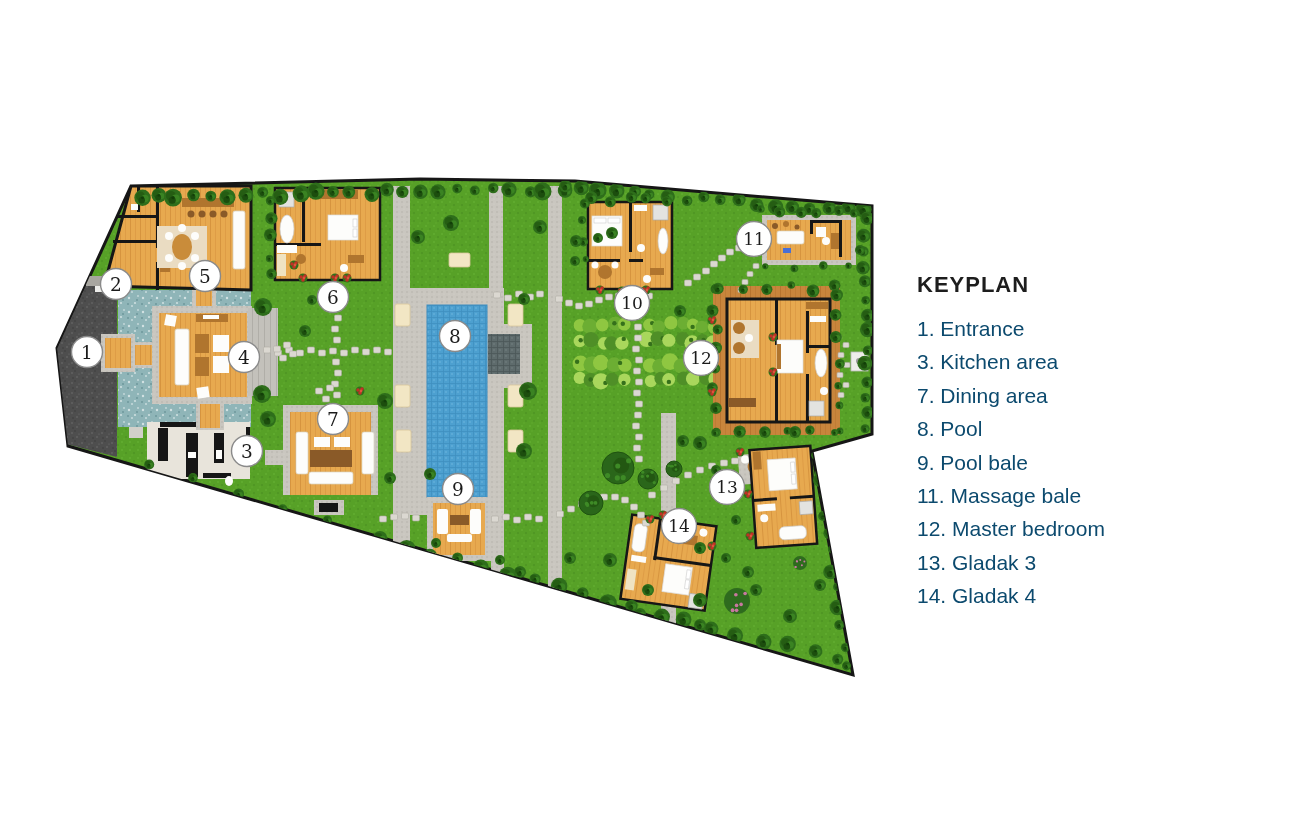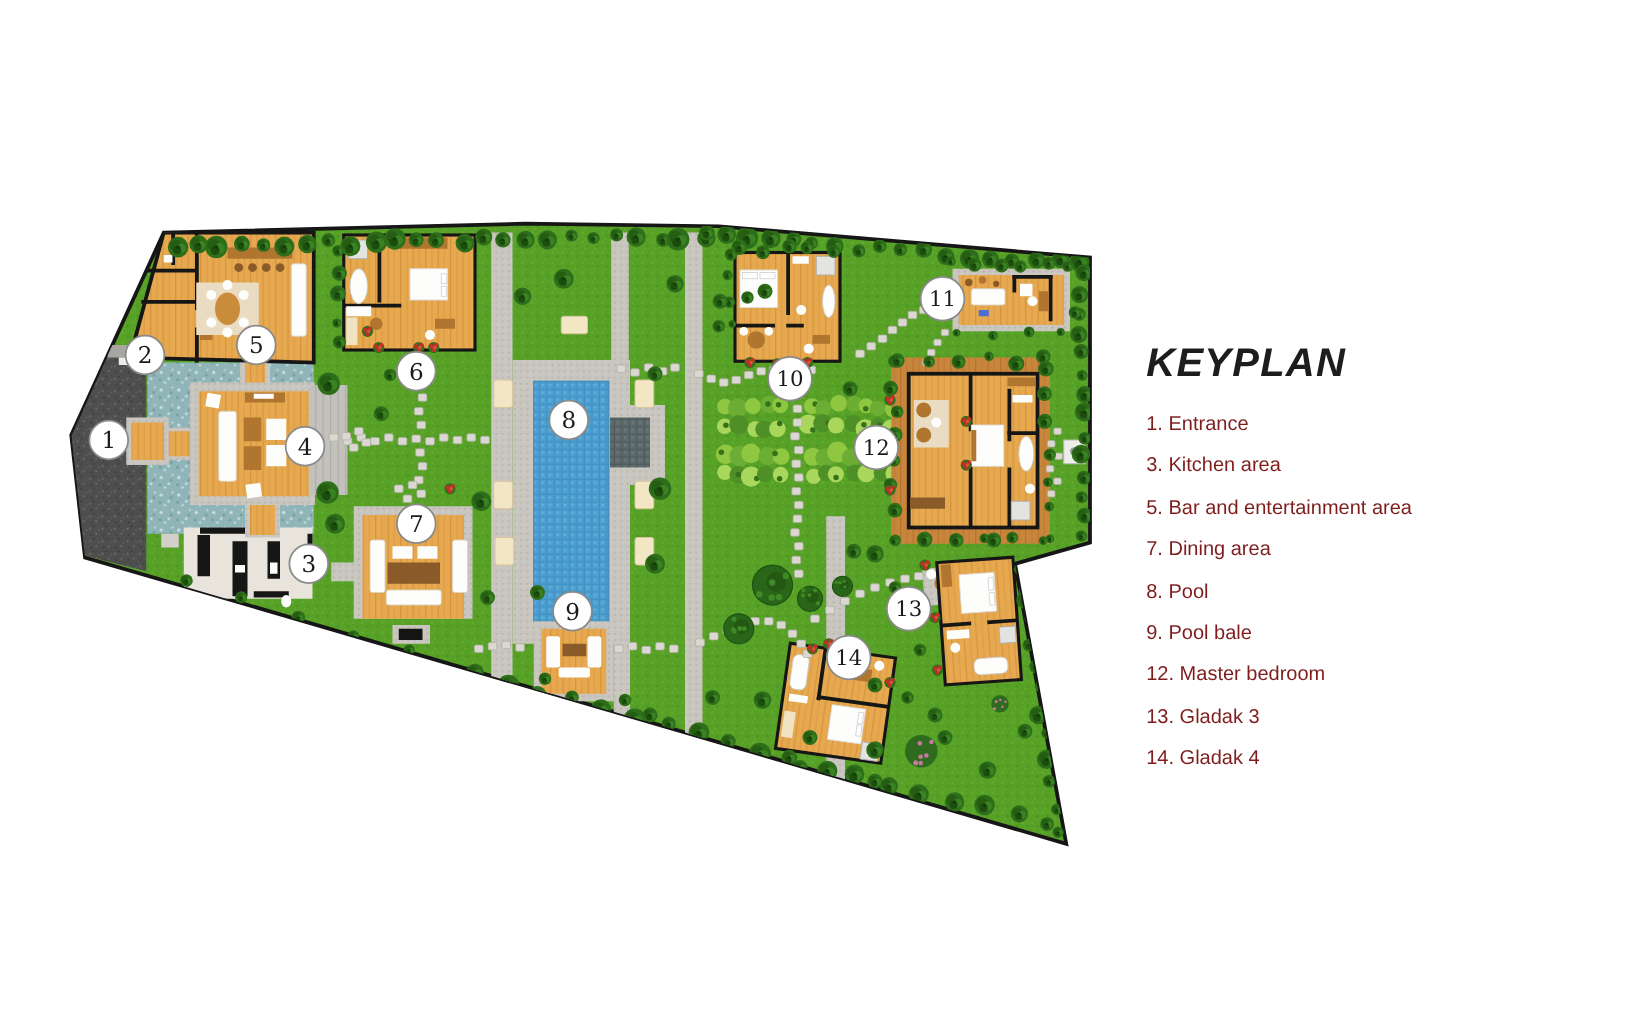--- a/index.html
+++ b/index.html
@@ -1,23 +1,23 @@
 <!DOCTYPE html>
 <html><head>
 <meta charset="utf-8">
 <style>
   html,body{margin:0;padding:0;background:#ffffff;}
   #stage{position:relative;width:1305px;height:819px;background:#ffffff;overflow:hidden;
          font-family:"Liberation Sans",sans-serif;}
   #plan-svg{position:absolute;left:0;top:0;}
   #legend{position:absolute;left:917px;top:272px;width:380px;}
-  #legend h1{margin:0 0 14px 0;font-size:32px;font-weight:600;letter-spacing:1px;color:#1d1d1d;
-             font-family:"Liberation Sans",sans-serif;font-style:italic;}
+  #legend h1{margin:0 0 14px 0;font-size:22px;font-weight:600;letter-spacing:1px;color:#1d1d1d;
+             font-family:"Liberation Sans",sans-serif;}
   #legend ol{list-style:none;margin:0;padding:0;}
-  #legend li{font-size:16px;line-height:33.4px;color:#7f1d1d;white-space:nowrap;}
+  #legend li{font-size:21px;line-height:33.4px;color:#0c4a6e;white-space:nowrap;}
 </style>
 </head>
 <body>
 
 <div id="stage">
   <svg id="plan-svg" width="1305" height="819" viewBox="0 0 1305 819">
 <defs>
  <pattern id="p-grass" width="8" height="8" patternUnits="userSpaceOnUse">
    <rect width="8" height="8" fill="#57A127"></rect>
           <circle cx="2" cy="2" r="1" fill="#61AD30"></circle>
@@ -2072,22 +2072,22 @@
           <circle cx="679" cy="526" r="17.5" fill="#FFFFFF" stroke="#8A8A8A" stroke-width="1.4"></circle>
           <text x="679" y="526" text-anchor="middle" dy="0.36em" font-family="&quot;DejaVu Serif&quot;,serif" font-size="17" fill="#1B1B1B">14</text>
         </g>
       </g>
     </svg>
   <div id="legend">
     <h1>KEYPLAN</h1>
     <ol>
         <li>1. Entrance</li>
         <li>3. Kitchen area</li>
-        <li>5. Bar and entertainment area</li>
         <li>7. Dining area</li>
         <li>8. Pool</li>
         <li>9. Pool bale</li>
+        <li>11. Massage bale</li>
         <li>12. Master bedroom</li>
         <li>13. Gladak 3</li>
         <li>14. Gladak 4</li>
       </ol>
   </div>
 </div>
 
 </body></html>

